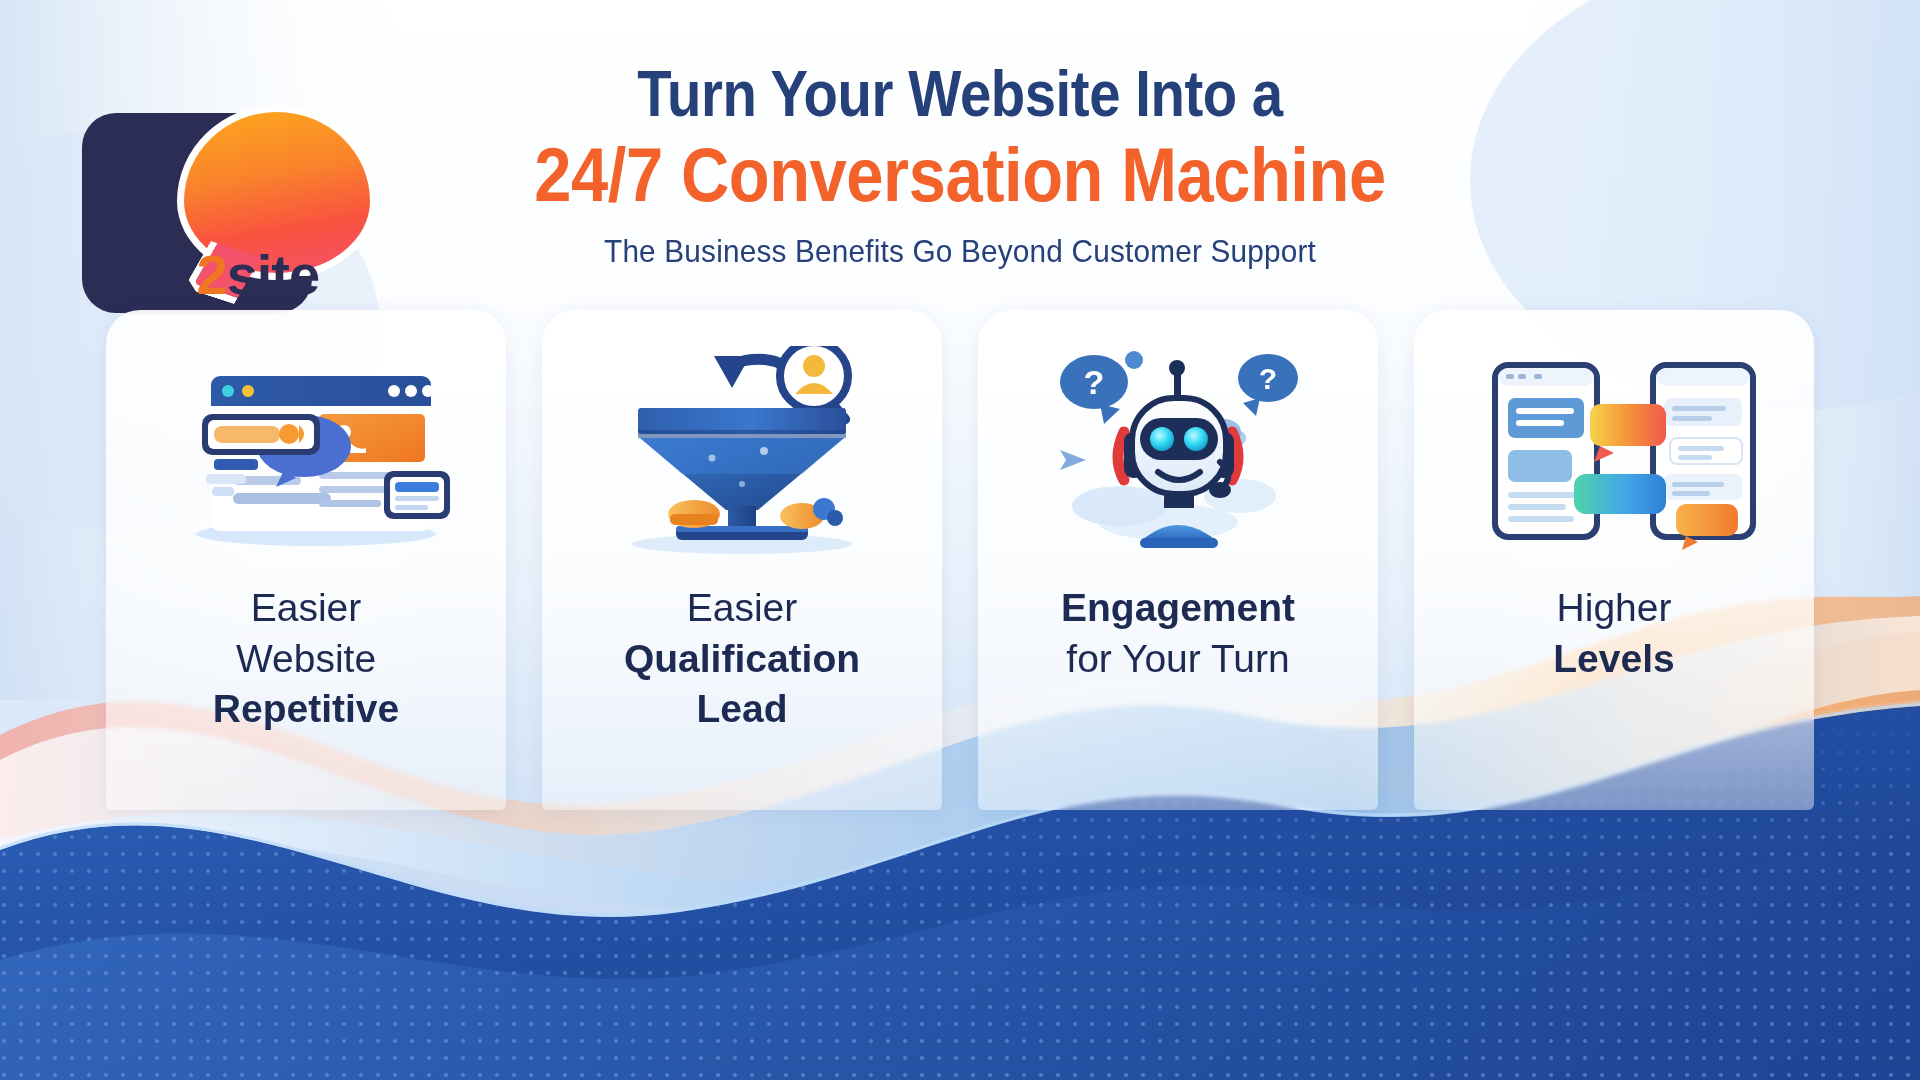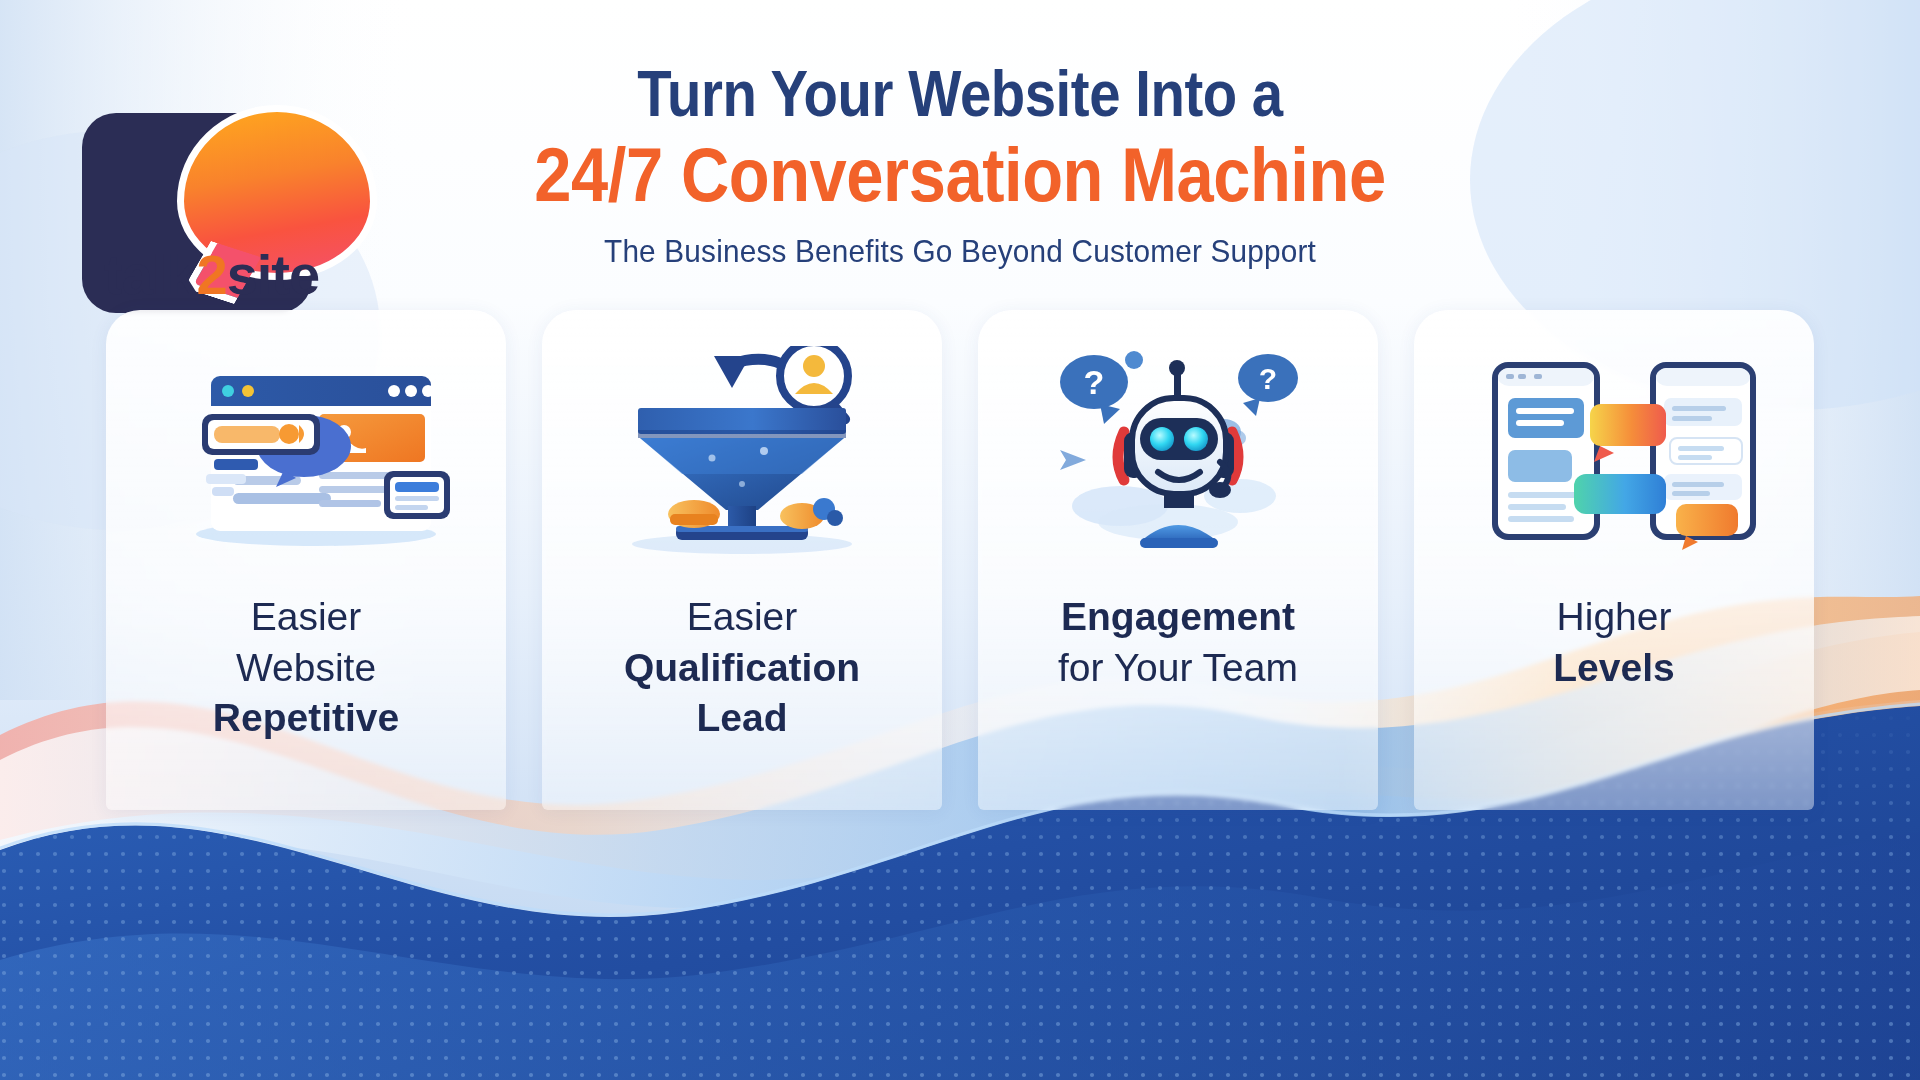--- a/index.html
+++ b/index.html
@@ -82,21 +82,21 @@
     background:linear-gradient(180deg,rgba(255,255,255,0.92) 0%,rgba(255,255,255,0.78) 55%,rgba(255,255,255,0.42) 100%);
     backdrop-filter:blur(2px);
     box-shadow:0 2px 18px rgba(40,70,140,0.07);
     display:flex; flex-direction:column; align-items:center;
     padding-top:36px;
     position:relative; overflow:hidden;
   }
   .card-icon { width:300px; height:215px; position:relative; }
   .card-icon svg { width:100%; height:100%; display:block; }
   .card-text {
-    margin-top:31px; text-align:center; color:#1d2a52;
+    margin-top:22px; text-align:center; color:#1d2a52;
     line-height:1.30; font-size:39px;
   }
   .card-text .b { font-weight:bold; }
   .card-text .r { font-weight:normal; }
   .card-text div { white-space:nowrap; }
 </style>
 </head>
 <body>
 
 <div id="bg">
@@ -382,21 +382,21 @@
           <path d="M192,116 q14,12 4,24" fill="none" stroke="#1d2f58" stroke-width="6" stroke-linecap="round"></path>
           <ellipse cx="192" cy="144" rx="11" ry="8" fill="#1d2f58"></ellipse>
 
           <rect x="136" y="146" width="30" height="16" fill="#1d2f58"></rect>
           <path d="M112,196 q38,-34 78,0 Z" fill="url(#c3body)"></path>
           <rect x="112" y="192" width="78" height="10" rx="5" fill="#2a63b8"></rect>
         </svg>
       </div>
       <div class="card-text">
         <div class="b">Engagement</div>
-        <div class="r">for Your Team</div>
+        <div class="r">for Your Turn</div>
       </div>
     </div>
 
     <div class="card">
       <div class="card-icon">
         <svg viewBox="0 0 300 215" xmlns="http://www.w3.org/2000/svg">
           <defs>
             <linearGradient id="c4warm" x1="0" y1="0" x2="1" y2="0">
               <stop offset="0%" stop-color="#f6d44a"></stop>
                 <stop offset="55%" stop-color="#f58d3a"></stop>

